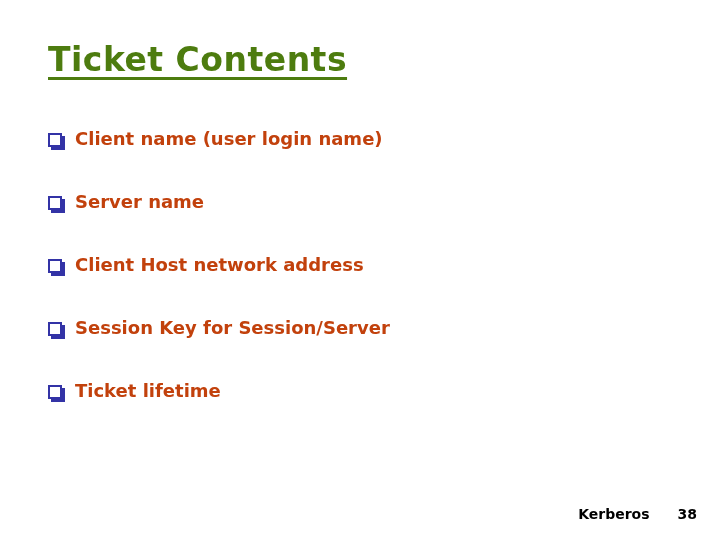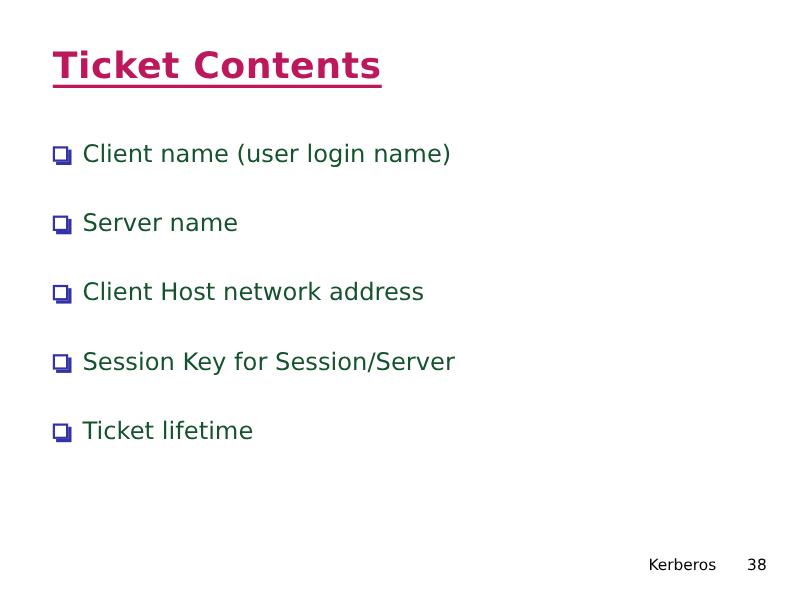--- a/index.html
+++ b/index.html
@@ -18,42 +18,43 @@
     height: 540px;
     background: #ffffff;
   }
 
   .slide-title {
     position: absolute;
     left: 48px;
     top: 40px;
     font-size: 33px;
     font-weight: bold;
-    color: #be185d;
+    color: #4d7c0f;
     letter-spacing: 0.5px;
     text-decoration: underline;
     text-underline-offset: 6px;
     text-decoration-thickness: 3px;
   }
 
   .bullet-list {
     position: absolute;
     left: 48px;
     top: 128px;
     list-style: none;
   }
 
   .bullet-item {
     display: flex;
     align-items: flex-start;
     height: 28px;
     margin-bottom: 35px;
-    font-size: 22px;
-    color: #14532d;
+    font-size: 18px;
+    color: #c2410c;
     white-space: nowrap;
+    font-weight: bold;
   }
 
   .bullet-icon {
     display: inline-block;
     width: 14px;
     height: 14px;
     margin-top: 5px;
     margin-right: 13px;
     background: #ffffff;
     border: 2px solid #3333a6;
@@ -63,20 +64,21 @@
 
   .footer {
     position: absolute;
     right: 23px;
     bottom: 18px;
     font-size: 14px;
     color: #000000;
     display: flex;
     gap: 28px;
     align-items: baseline;
+    font-weight: bold;
   }
 </style>
 </head>
 <body>
 
 <div class="slide">
 
   <h1 class="slide-title">Ticket Contents</h1>
 
   <ul class="bullet-list">

